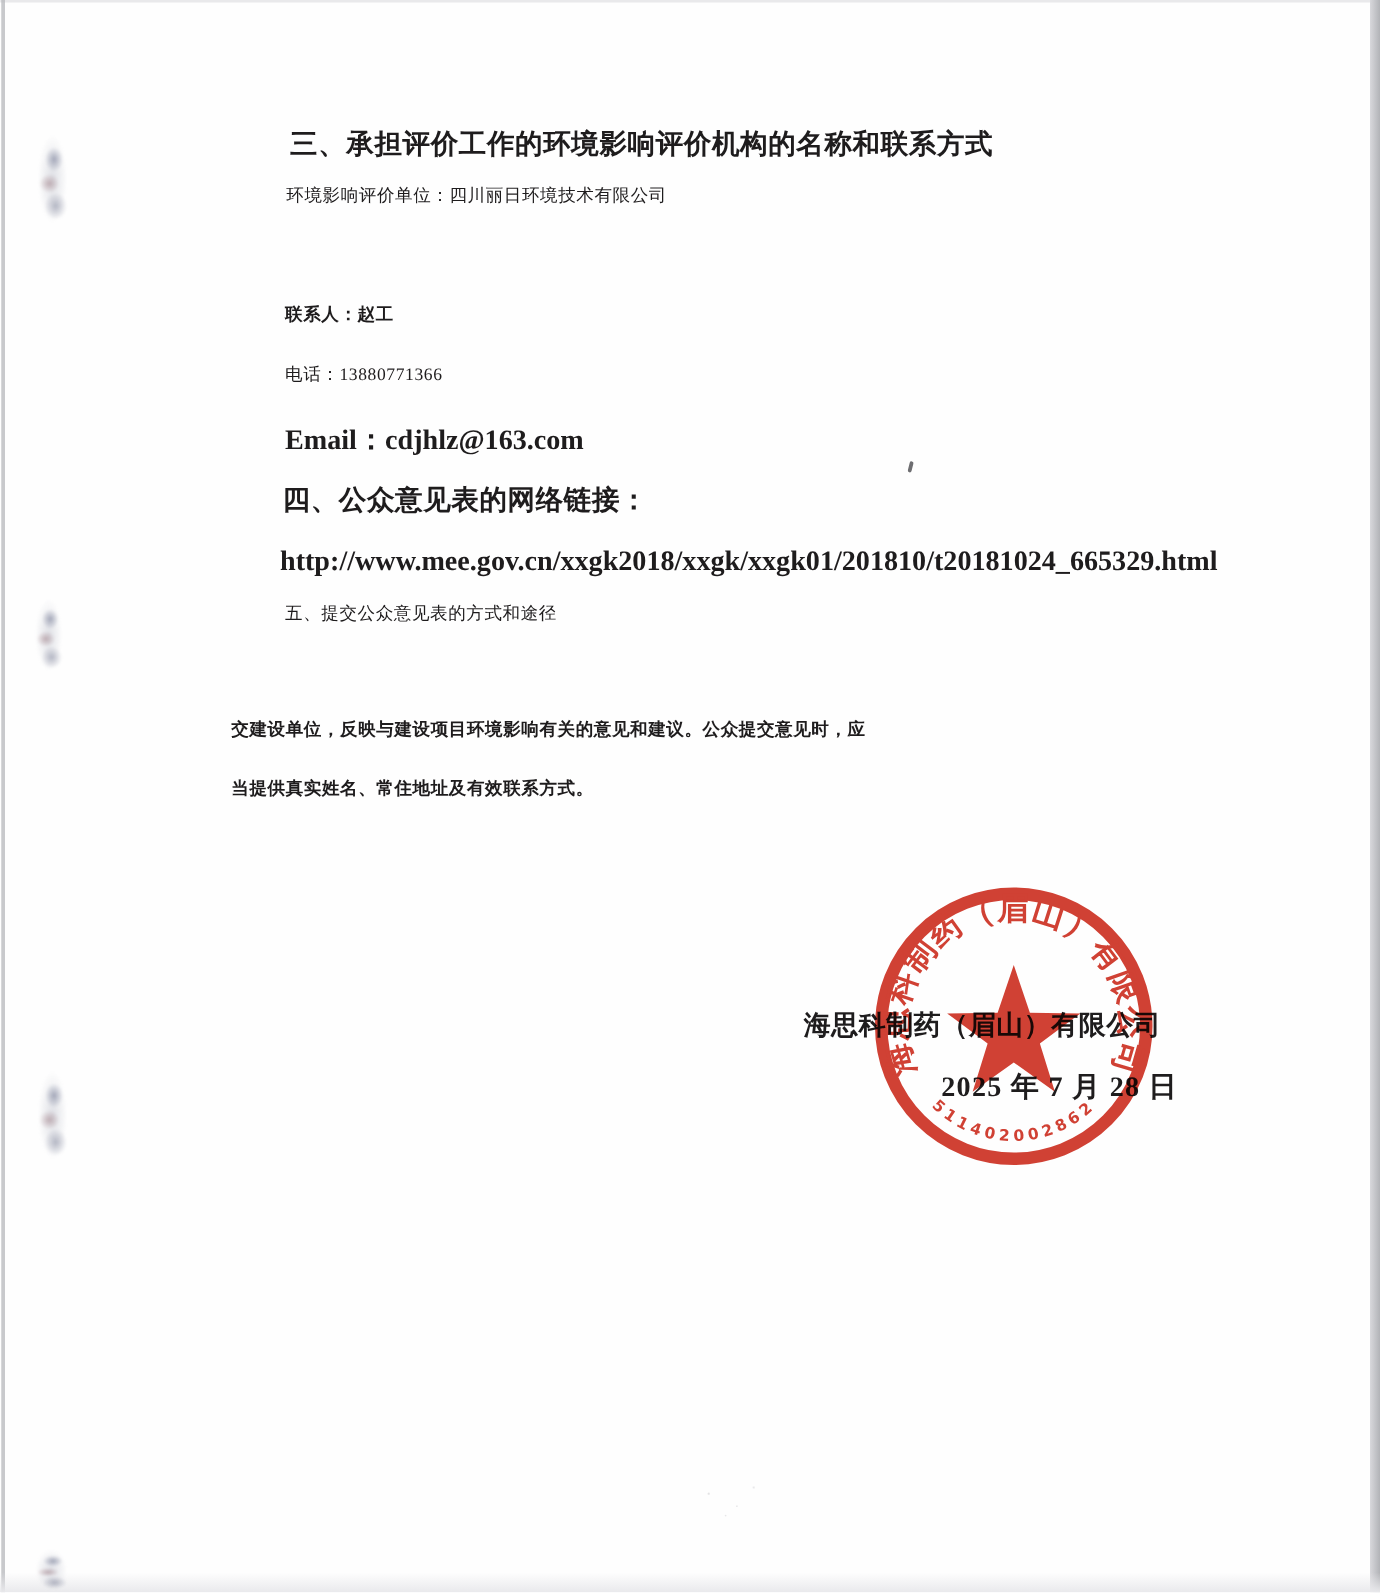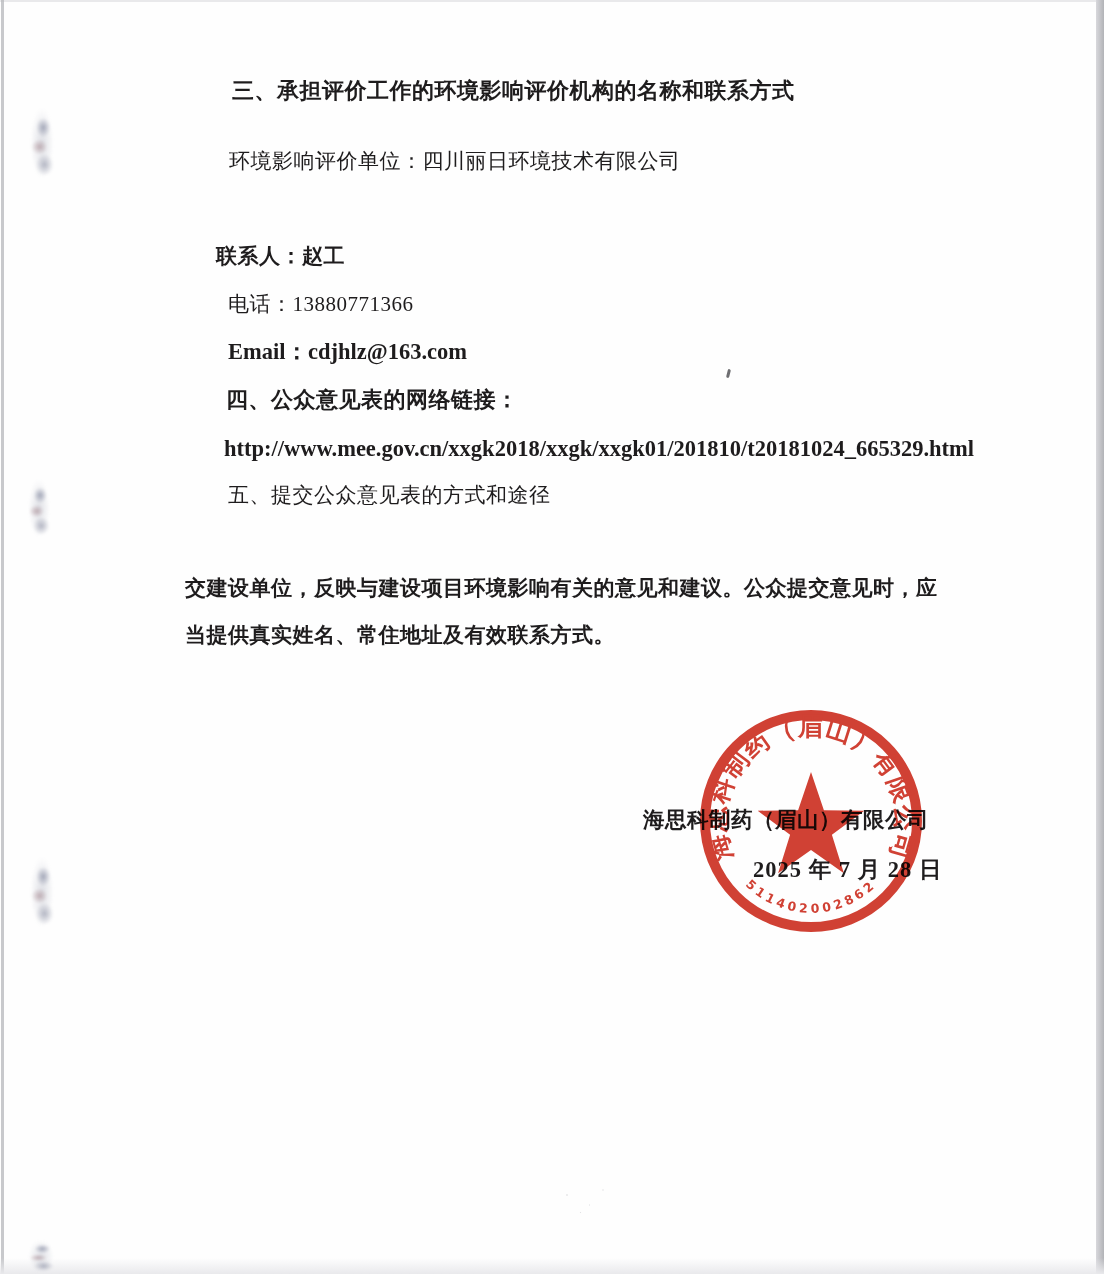--- a/index.html
+++ b/index.html
@@ -56,21 +56,21 @@
   }
   .tick-artifact {
     position: absolute; left: 727px; top: 369px; width: 3px; height: 9px;
     background: #4a4a4e; border-radius: 2px; transform: rotate(14deg); opacity: .8;
   }
   
   .line {
     position: absolute;
     white-space: nowrap;
     color: #1e1c1d;
-    font-size: 21px;
+    font-size: 14px;
     letter-spacing: .5px;
     line-height: 1;
   }
   .bold { font-weight: bold; }
   .heading { font-size: 22px; }
   .latin { letter-spacing: 0; }
   .url-line { font-size: 22.5px; font-weight: bold; letter-spacing: 0; }
   
   .sig {
     position: absolute;
@@ -112,26 +112,26 @@
   <div class="edge-left"></div>
   <div class="edge-right"></div>
   <div class="edge-bottom"></div>
   <div class="smudge smudge-1"></div>
   <div class="smudge smudge-2"></div>
   <div class="smudge smudge-3"></div>
   <div class="smudge smudge-4"></div>
   <div class="speckles"></div>
   <div class="tick-artifact"></div>
 
-  <div class="line heading bold" style="left:232px; top:80px;font-family:Liberation Serif, serif;">三、承担评价工作的环境影响评价机构的名称和联系方式</div>
+  <div class="line heading bold" style="left:232px; top:104px;font-family:Liberation Serif, serif;">三、承担评价工作的环境影响评价机构的名称和联系方式</div>
 
   <div class="line" style="left:229px; top:151px;">环境影响评价单位：四川丽日环境技术有限公司</div>
 
 
-  <div class="line bold" style="left:216px; top:246px;">联系人：赵工</div>
+  <div class="line bold" style="left:228px; top:246px;">联系人：赵工</div>
 
   <div class="line" style="left:228px; top:294px;">电话：13880771366</div>
 
   <div class="line latin" style="left:228px; top:341px; font-size:22.5px;font-weight:bold;">Email：cdjhlz@163.com</div>
 
   <div class="line heading bold" style="left:226px; top:389px;">四、公众意见表的网络链接：</div>
 
   <div class="line url-line" style="left:224px; top:438px;">http://www.mee.gov.cn/xxgk2018/xxgk/xxgk01/201810/t20181024_665329.html</div>
 
   <div class="line" style="left:228px; top:485px;">五、提交公众意见表的方式和途径</div>

